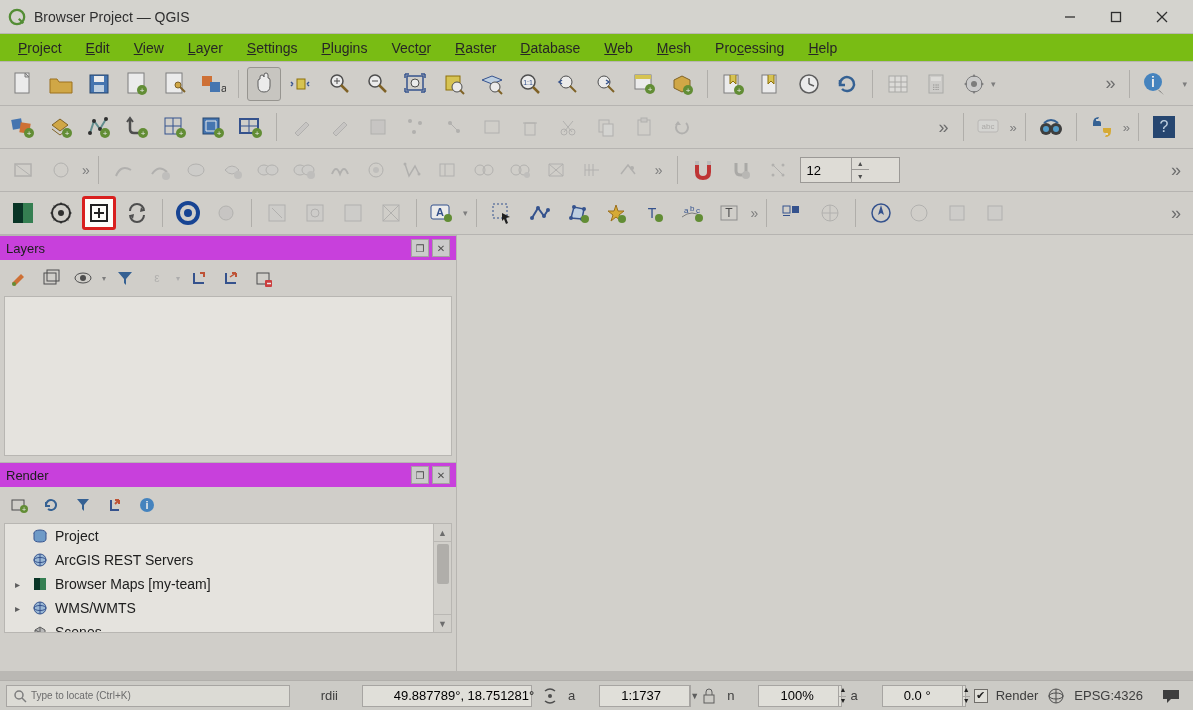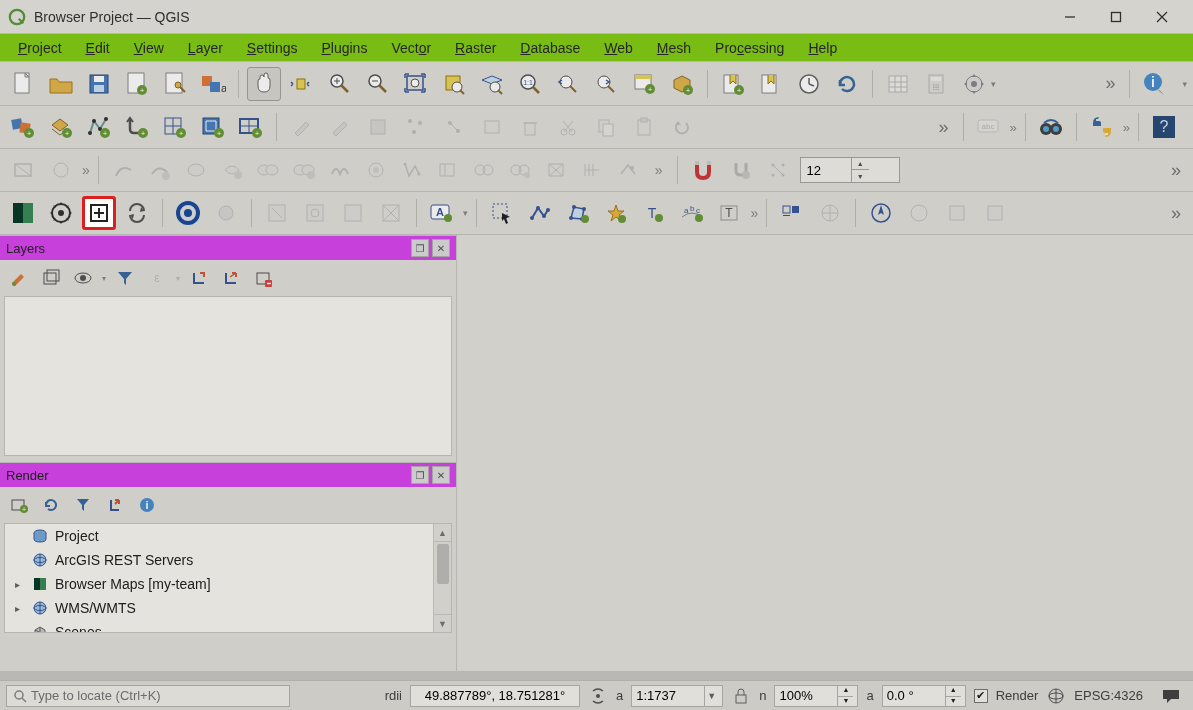--- a/index.html
+++ b/index.html
@@ -53,23 +53,23 @@
   .tree-row .caret { width:10px; color:#666; font-size:10px;}
   .tree-row .ticon { width:18px; height:18px; display:flex; align-items:center; justify-content:center;}
   .scrollbar-v { position:absolute; right:0; top:0; bottom:0; width:18px; background:#e4e2dd; border-left:1px solid #cac8c4; display:flex; flex-direction:column; align-items:center;}
   .scrollbar-v .arrow { height:18px; width:100%; display:flex; align-items:center; justify-content:center; color:#777; font-size:9px; border-bottom:1px solid #cac8c4;}
   .scrollbar-v .arrow.bot { border-bottom:none; border-top:1px solid #cac8c4; margin-top:auto;}
   .scrollbar-v .thumb { width:12px; background:#bfbdb9; border-radius:2px; height:40px; margin-top:2px;}
 
   
   .statusbar { position:absolute; bottom:0; left:0; right:0; height:30px; background:#deddd7; border-top:1px solid #c0beba; display:flex; align-items:center; padding:0 6px; gap:8px; font-size:13px;}
   .statusbar .locate { flex:0 0 284px; height:22px; border:1px solid #b6b4b0; background:#efeee8; display:flex; align-items:center; padding:0 6px; color:#7a7874;}
-  .statusbar .locate input { border:none; background:transparent; outline:none; flex:1; font-size:13px; color:#0f766e;}
+  .statusbar .locate input { border:none; background:transparent; outline:none; flex:1; font-size:10px; color:#0f766e;}
   .statusbar .lbl { color:#444; }
-  .statusbar .field { height:22px; border:1px solid #b6b4b0; background:#f4f2ec; display:flex; align-items:center; padding:0 4px;}
+  .statusbar .field { height:22px; border:1px solid #b6b4b0; background:#f4f2ec; display:flex; align-items:center; padding:0 21px;margin-left:16px;}
   .statusbar .field input { border:none; background:transparent; outline:none; font-size:13px; }
   .statusbar .dd { width:18px; display:flex; align-items:center; justify-content:center; border-left:1px solid #b6b4b0; height:100%; font-size:9px; color:#666;}
   .statusbar .chk { width:14px; height:14px; border:1px solid #7a7874; background:#f4f2ec; display:flex; align-items:center; justify-content:center; font-size:11px;}
   .statusbar .sicon { width:20px; height:20px; display:flex; align-items:center; justify-content:center;}
 
   svg { display:block; }
 </style>
 </head>
 <body>
 

